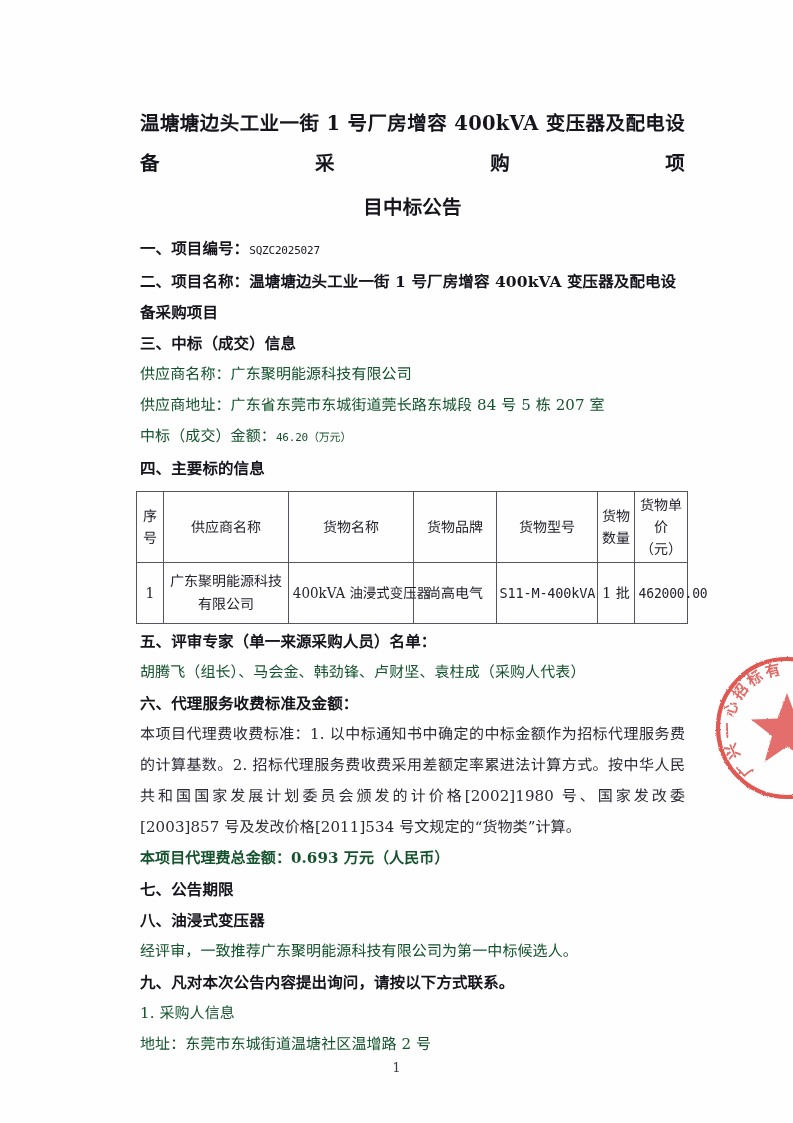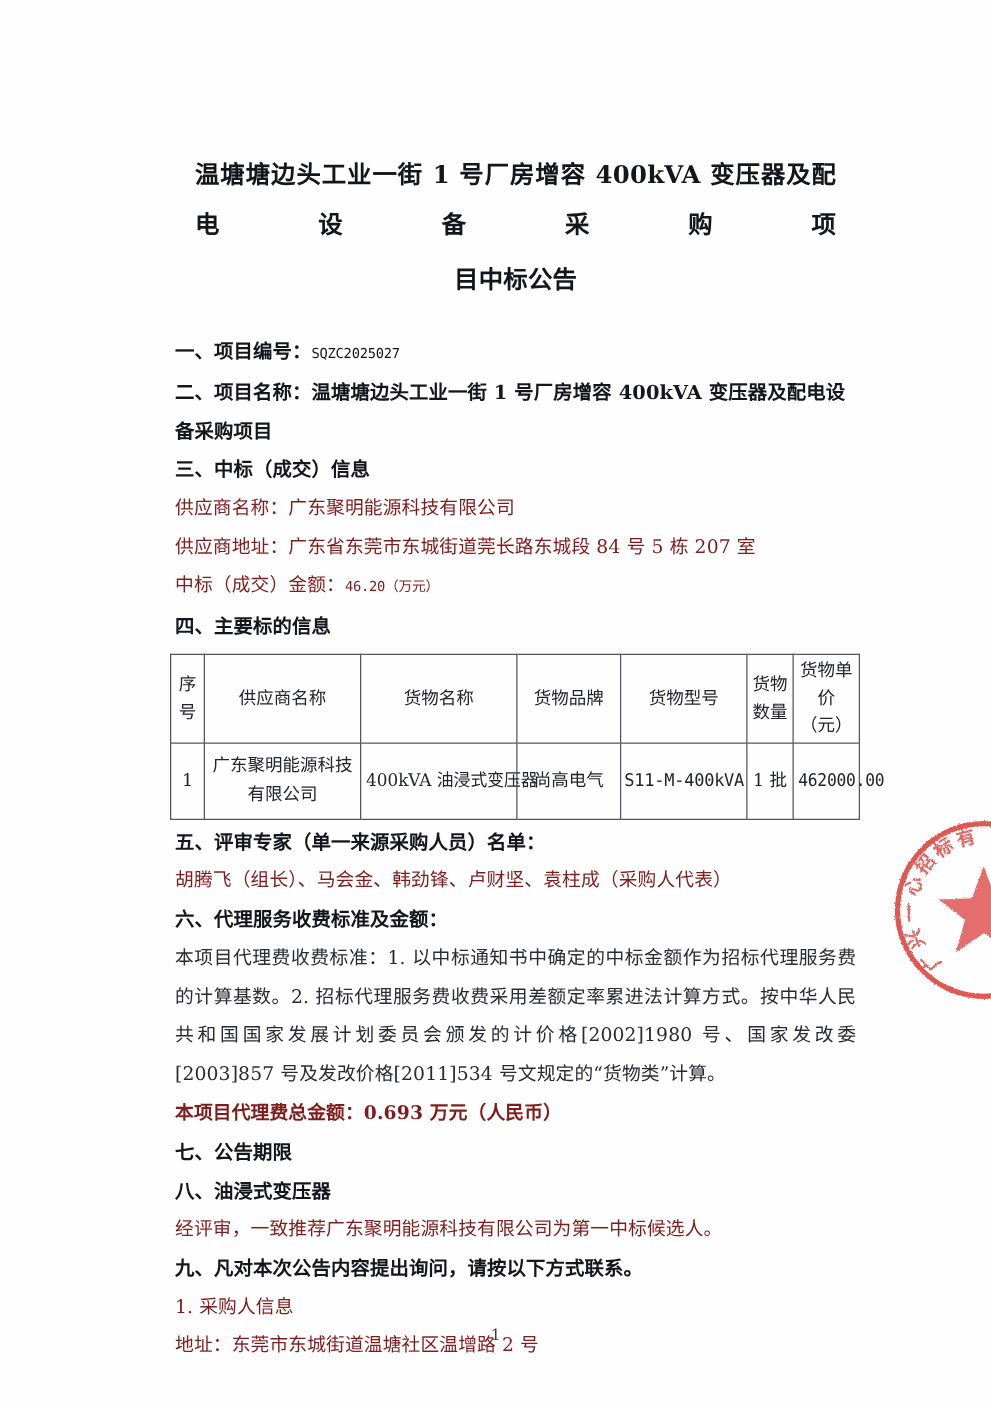--- a/index.html
+++ b/index.html
@@ -28,21 +28,21 @@
   }
 
   
   .doc-title {
     font-size: 19.5px;
     font-weight: bold;
     line-height: 40px;
     text-align: justify;
     text-align-last: justify;
     letter-spacing: 0.2px;
-    margin: 16px;
+    margin: 0;
     color: #15151d;
   }
   .doc-title .line2 {
     display: block;
     text-align: center;
     text-align-last: center;
     margin-top: 4px;
   }
 
   
@@ -54,21 +54,21 @@
     color: #15151d;
     letter-spacing: 0.1px;
   }
   .sec-head .plain {
     font-weight: normal;
   }
   .body-line {
     font-size: 15px;
     line-height: 31px;
     margin: 0;
-    color: #7f1d1d;
+    color: #14532d;
     letter-spacing: 0.1px;
   }
   .body-para {
     font-size: 15px;
     line-height: 31px;
     margin: 0;
     color: #2a2a35;
     text-align: justify;
     text-align-last: left;
     letter-spacing: 0.1px;

